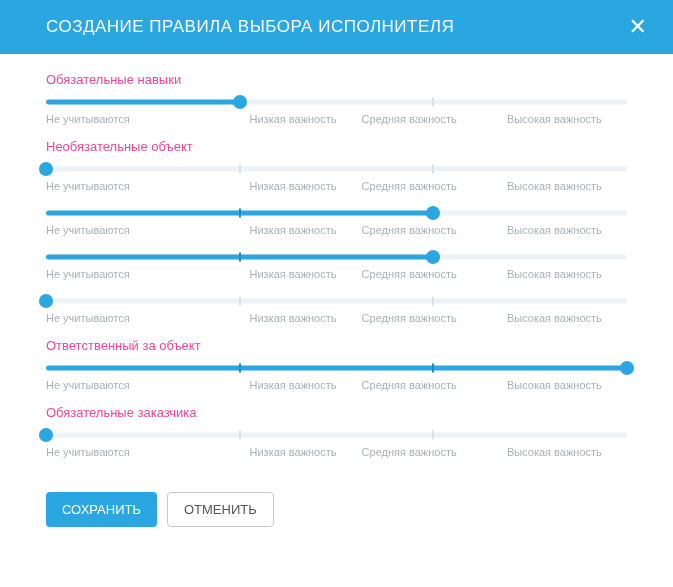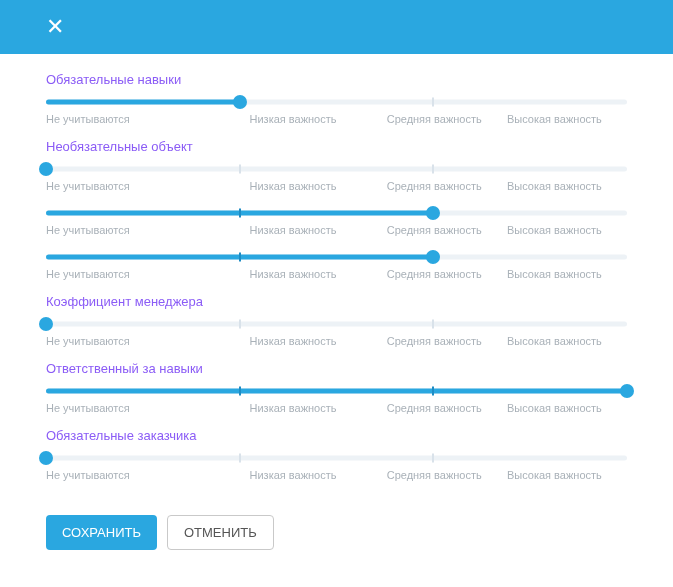--- a/index.html
+++ b/index.html
@@ -31,21 +31,21 @@
     line-height: 1;
   }
   .content {
     padding: 18px 46px 0 46px;
   }
   .slider-group {
     margin-bottom: 14px;
   }
   .slider-label {
     font-size: 13px;
-    color: #8b5cf6;
+    color: #ec4899;
     margin-bottom: 8px;
     font-weight: 400;
   }
   .slider-track-wrap {
     position: relative;
     height: 14px;
     margin-bottom: 4px;
   }
   .slider-track-bg {
     position: absolute;
@@ -91,21 +91,21 @@
     display: flex;
     justify-content: space-between;
     font-size: 11px;
     color: #a9b1b8;
   }
   .slider-scale span {
     width: 25%;
     text-align: left;
   }
   .slider-scale span:nth-child(2) { text-align: right; padding-left: 0; }
-  .slider-scale span:nth-child(3) { text-align: right; }
+  .slider-scale span:nth-child(3) { text-align: center; }
   .slider-scale span:last-child { text-align: center; }
   .footer {
     padding: 20px 46px 24px 46px;
     display: flex;
     gap: 10px;
   }
   .btn {
     font-size: 13px;
     padding: 9px 16px;
     border-radius: 4px;
@@ -120,20 +120,21 @@
   .btn-secondary {
     background: #fff;
     color: #555;
     border: 1px solid #c9c9c9;
   }
 </style>
 </head>
 <body>
 
 <div class="header">
+  <div class="header-title">СОЗДАНИЕ ПРАВИЛА ВЫБОРА ИСПОЛНИТЕЛЯ</div>
   <div class="close-btn">✕</div>
 </div>
 
 <div class="content" id="sliders-container">
     <div class="slider-group">
       <div class="slider-label">Обязательные навыки</div>
       <div class="slider-track-wrap">
         <div class="slider-track-bg"></div>
         <div class="slider-track-fill" style="width: 33.33%;"></div>
         <div class="slider-tick filled" style="left: 33.33%;"></div>
@@ -187,37 +188,36 @@
         <div class="slider-handle" style="left: 66.66%;"></div>
       </div>
       <div class="slider-scale">
         <span>Не учитываются</span>
         <span>Низкая важность</span>
         <span>Средняя важность</span>
         <span>Высокая важность</span>
       </div>
     </div>
     <div class="slider-group">
-      <div class="slider-label">Коэффициент менеджера</div>
       <div class="slider-track-wrap">
         <div class="slider-track-bg"></div>
         <div class="slider-track-fill" style="width: 0%;"></div>
         <div class="slider-tick" style="left: 33.33%;"></div>
         <div class="slider-tick" style="left: 66.66%;"></div>
         <div class="slider-handle" style="left: 0%;"></div>
       </div>
       <div class="slider-scale">
         <span>Не учитываются</span>
         <span>Низкая важность</span>
         <span>Средняя важность</span>
         <span>Высокая важность</span>
       </div>
     </div>
     <div class="slider-group">
-      <div class="slider-label">Ответственный за навыки</div>
+      <div class="slider-label">Ответственный за объект</div>
       <div class="slider-track-wrap">
         <div class="slider-track-bg"></div>
         <div class="slider-track-fill" style="width: 100%;"></div>
         <div class="slider-tick filled" style="left: 33.33%;"></div>
         <div class="slider-tick filled" style="left: 66.66%;"></div>
         <div class="slider-handle" style="left: 100%;"></div>
       </div>
       <div class="slider-scale">
         <span>Не учитываются</span>
         <span>Низкая важность</span>

